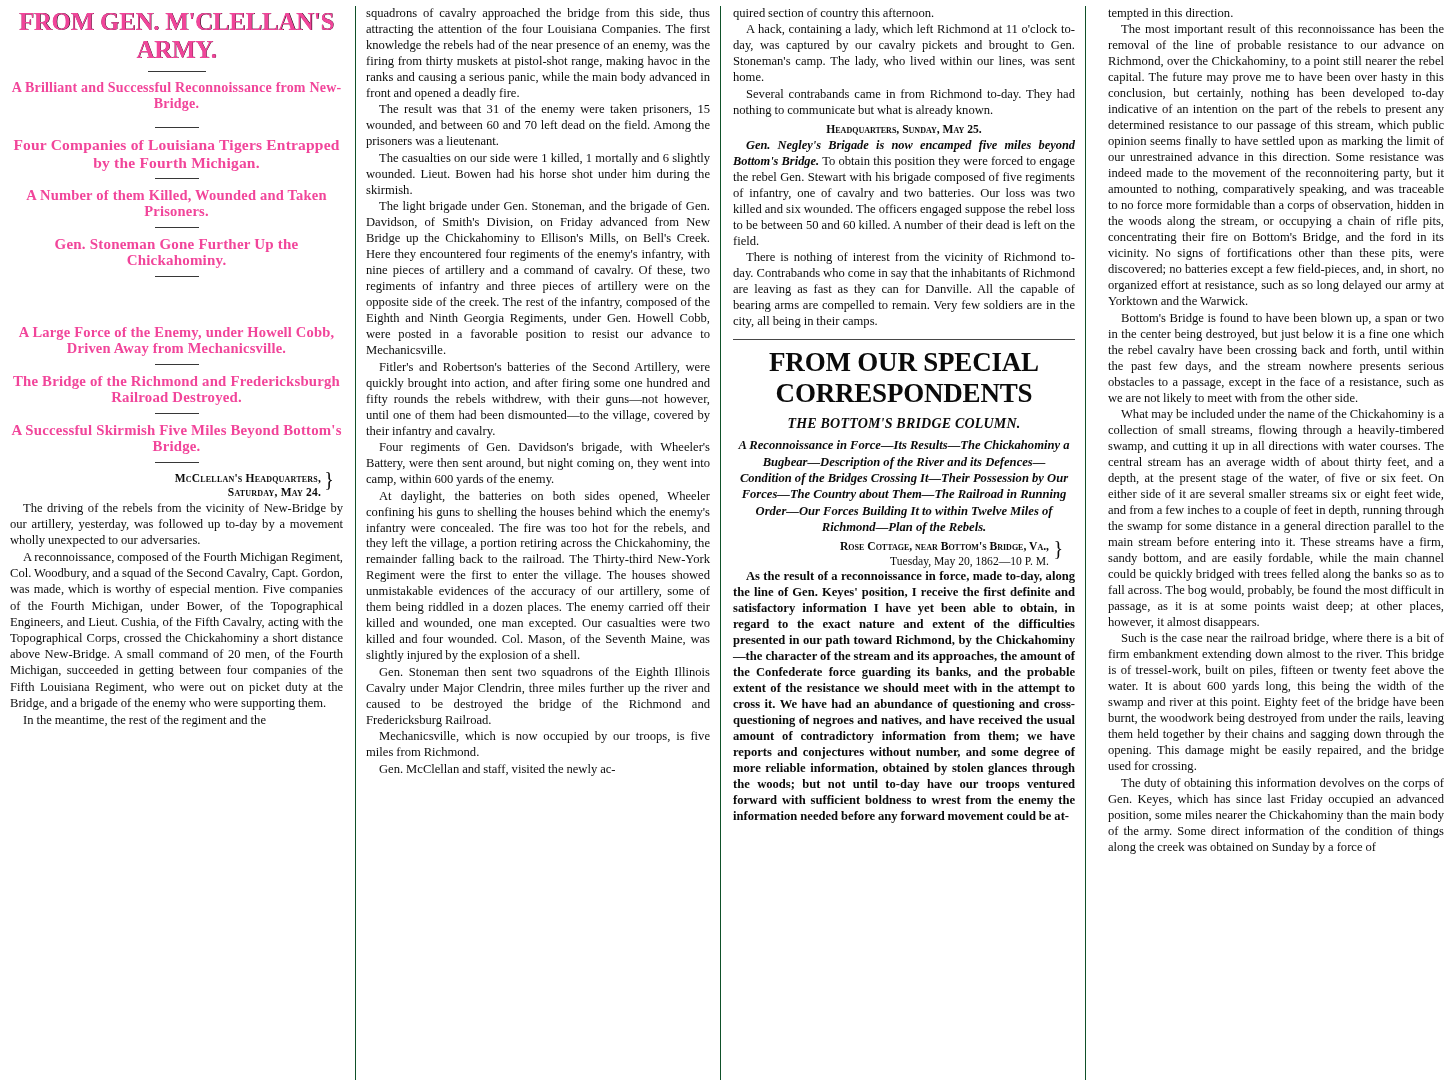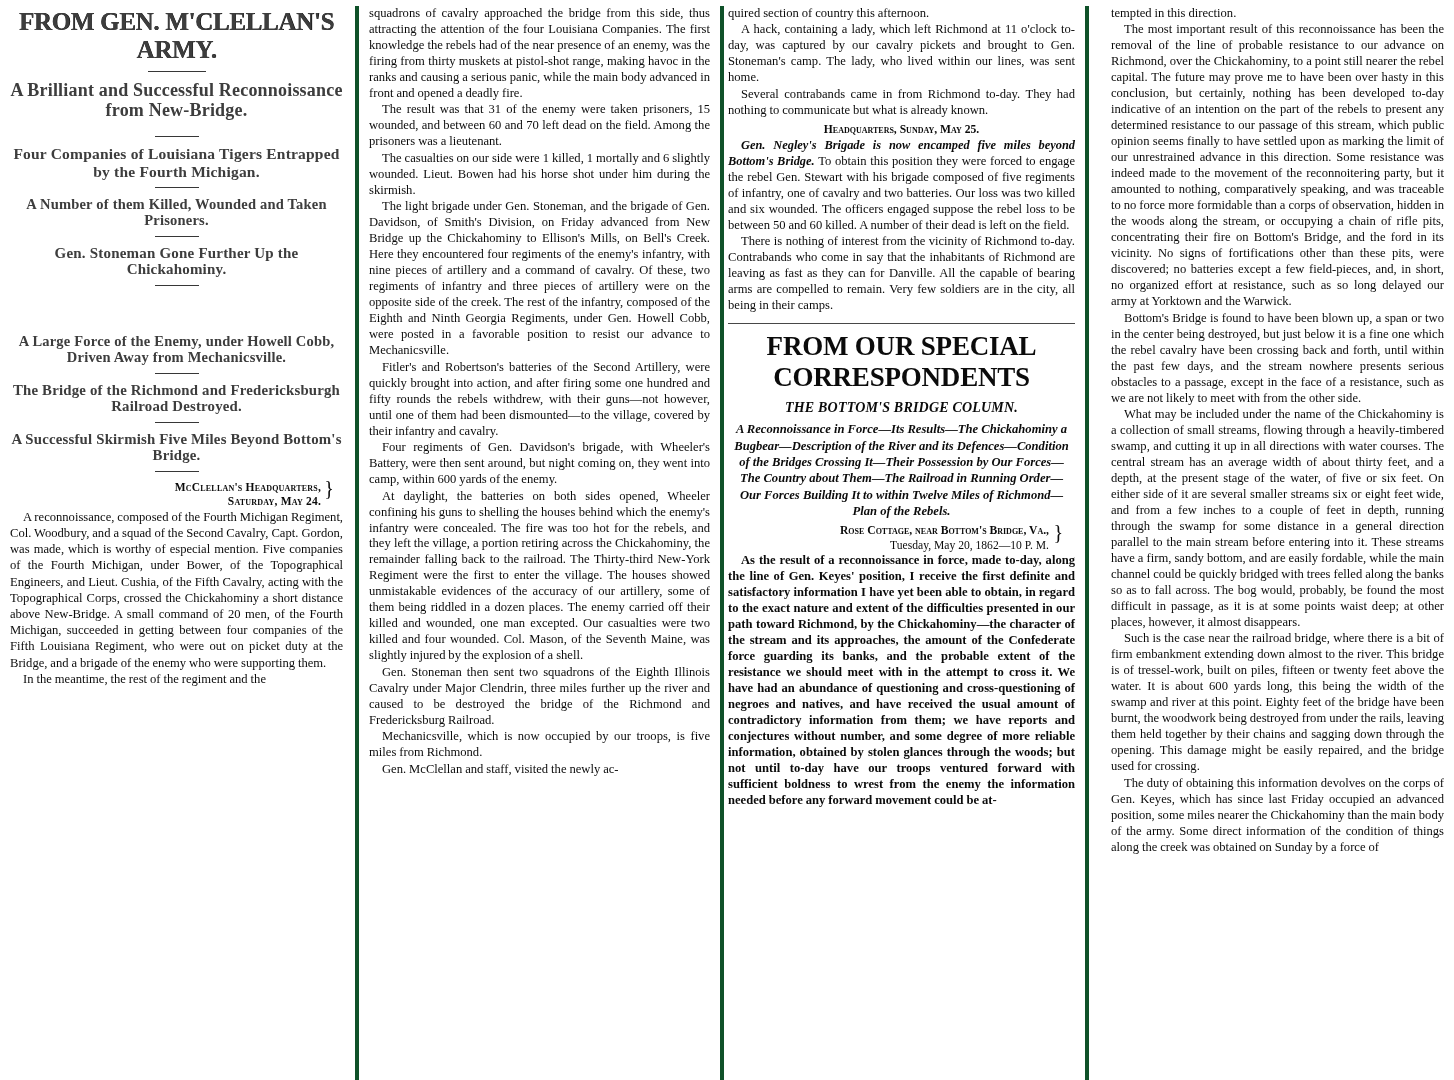--- a/index.html
+++ b/index.html
@@ -24,45 +24,45 @@
     flex-direction: row;
     filter: contrast(1.05);
   }
   .col {
     box-sizing: border-box;
     height: 1074px;
     overflow: hidden;
     position: relative;
   }
   .col + .col {
-    border-left: 4px solid #14532d;
+    border-left: 1px solid #14532d;
   }
   .col-1 { width: 352px; padding: 0 12px 0 6px; }
   .col-2 { width: 366px; padding: 0 10px 0 10px; }
-  .col-3 { width: 366px; padding: 0 10px 0 4px; }
+  .col-3 { width: 366px; padding: 0 10px 0 12px; }
   .col-4 { width: 366px; padding: 0 6px 0 22px; }
 
   
   .hl {
     text-align: center;
     font-family: "Liberation Serif", serif;
     font-weight: bold;
     line-height: 1.12;
     letter-spacing: 0.2px;
     margin: 0;
-    color: #404040;
+    color: #ec4899;
   }
   .hl-main {
     font-size: 25px;
     letter-spacing: -0.3px;
     margin-top: 2px;
     margin-bottom: 5px;
     text-shadow: 0.3px 0 0 #000;
   }
-  .hl-2 { font-size: 18px; margin-bottom: 16px; }
+  .hl-2 { font-size: 14px; margin-bottom: 16px; }
   .hl-3 { font-size: 15.5px; margin-bottom: 3px; }
   .hl-4 { font-size: 14.5px; margin-bottom: 3px; }
   .hl-5 { font-size: 15px; margin-bottom: 3px; }
   .hl-6 { font-size: 14.5px; margin-bottom: 3px; margin-top: 47px; }
   .hl-7 { font-size: 14.8px; margin-bottom: 3px; }
   .hl-8 { font-size: 14.8px; margin-bottom: 3px; }
 
   .rule {
     border: 0;
     border-top: 1px solid #3a3a3a;
@@ -184,20 +184,21 @@
     <hr class="rule short">
     <h2 class="hl hl-8">A Successful Skirmish Five Miles Beyond Bottom's Bridge.</h2>
     <hr class="rule short">
 
     <div class="dateline">
       <span class="brace">}</span>
       <span>McClellan's Headquarters,</span>
       <span class="l2">Saturday, May 24.</span>
     </div>
 
+    <p class="body first">The driving of the rebels from the vicinity of New-Bridge by our artillery, yesterday, was followed up to-day by a movement wholly unexpected to our adversaries.</p>
     <p class="body">A reconnoissance, composed of the Fourth Michigan Regiment, Col. Woodbury, and a squad of the Second Cavalry, Capt. Gordon, was made, which is worthy of especial mention. Five companies of the Fourth Michigan, under Bower, of the Topographical Engineers, and Lieut. Cushia, of the Fifth Cavalry, acting with the Topographical Corps, crossed the Chickahominy a short distance above New-Bridge. A small command of 20 men, of the Fourth Michigan, succeeded in getting between four companies of the Fifth Louisiana Regiment, who were out on picket duty at the Bridge, and a brigade of the enemy who were supporting them.</p>
     <p class="body">In the meantime, the rest of the regiment and the</p>
   </div>
 
   <div class="col col-2">
     <p class="body tight" style="text-indent:0">squadrons of cavalry approached the bridge from this side, thus attracting the attention of the four Louisiana Companies. The first knowledge the rebels had of the near presence of an enemy, was the firing from thirty muskets at pistol-shot range, making havoc in the ranks and causing a serious panic, while the main body advanced in front and opened a deadly fire.</p>
     <p class="body tight">The result was that 31 of the enemy were taken prisoners, 15 wounded, and between 60 and 70 left dead on the field. Among the prisoners was a lieutenant.</p>
     <p class="body tight">The casualties on our side were 1 killed, 1 mortally and 6 slightly wounded. Lieut. Bowen had his horse shot under him during the skirmish.</p>
     <p class="body tight">The light brigade under Gen. Stoneman, and the brigade of Gen. Davidson, of Smith's Division, on Friday advanced from New Bridge up the Chickahominy to Ellison's Mills, on Bell's Creek. Here they encountered four regiments of the enemy's infantry, with nine pieces of artillery and a command of cavalry. Of these, two regiments of infantry and three pieces of artillery were on the opposite side of the creek. The rest of the infantry, composed of the Eighth and Ninth Georgia Regiments, under Gen. Howell Cobb, were posted in a favorable position to resist our advance to Mechanicsville.</p>
     <p class="body tight">Fitler's and Robertson's batteries of the Second Artillery, were quickly brought into action, and after firing some one hundred and fifty rounds the rebels withdrew, with their guns—not however, until one of them had been dismounted—to the village, covered by their infantry and cavalry.</p>

